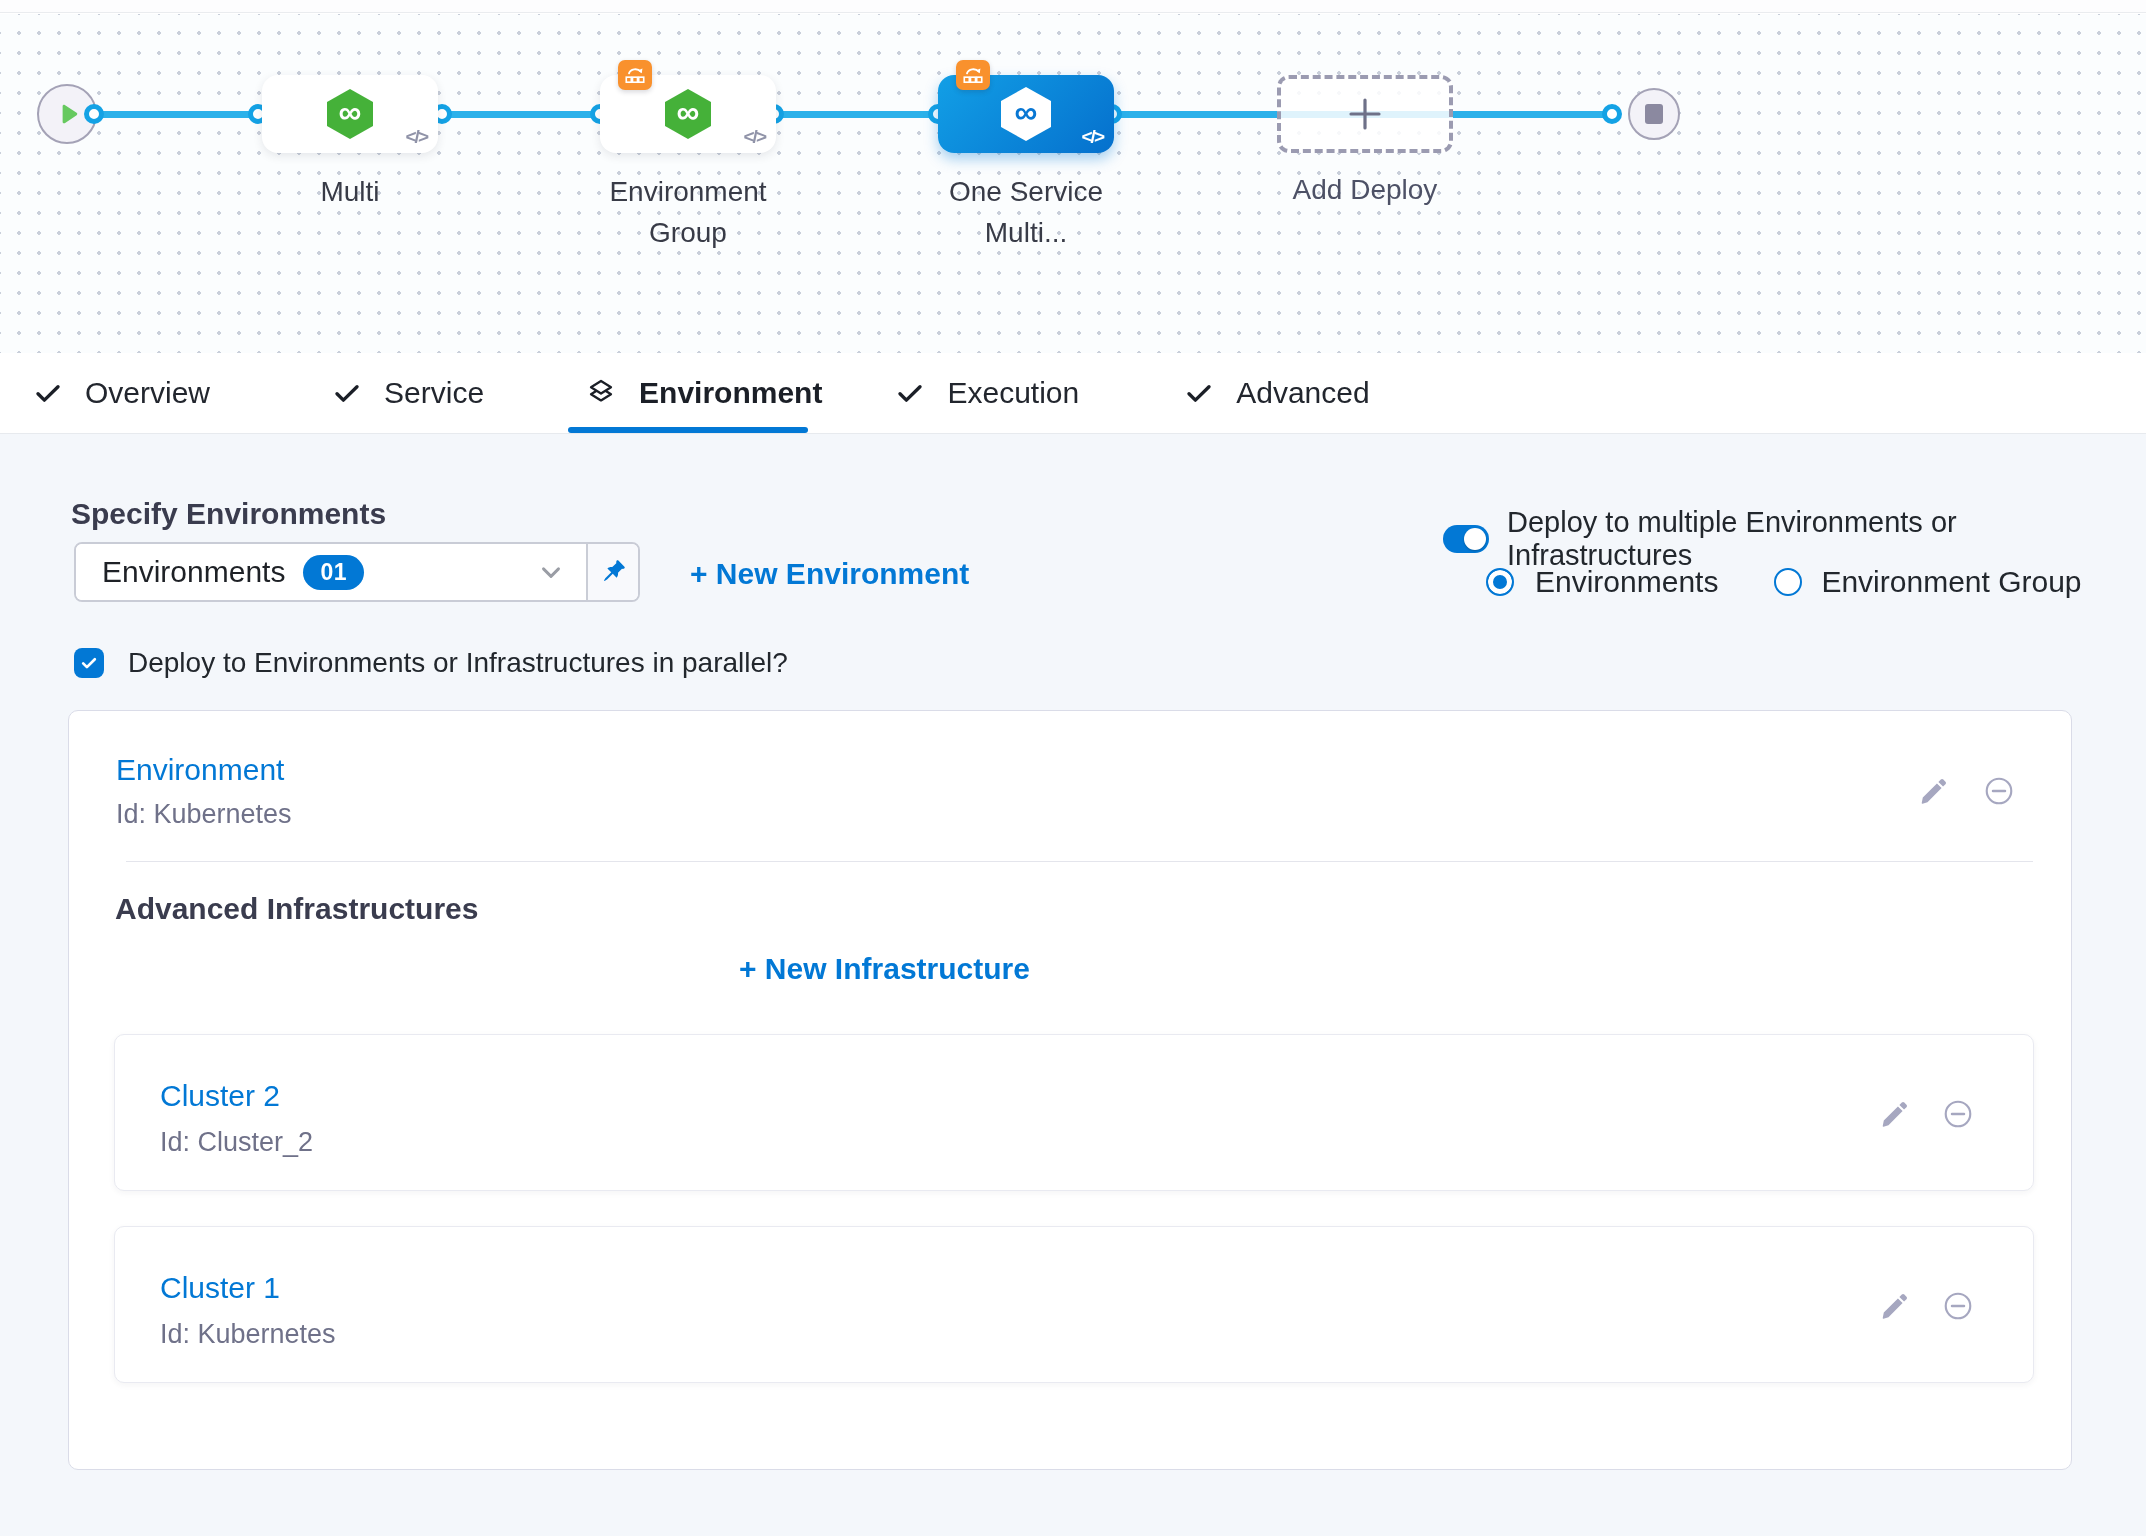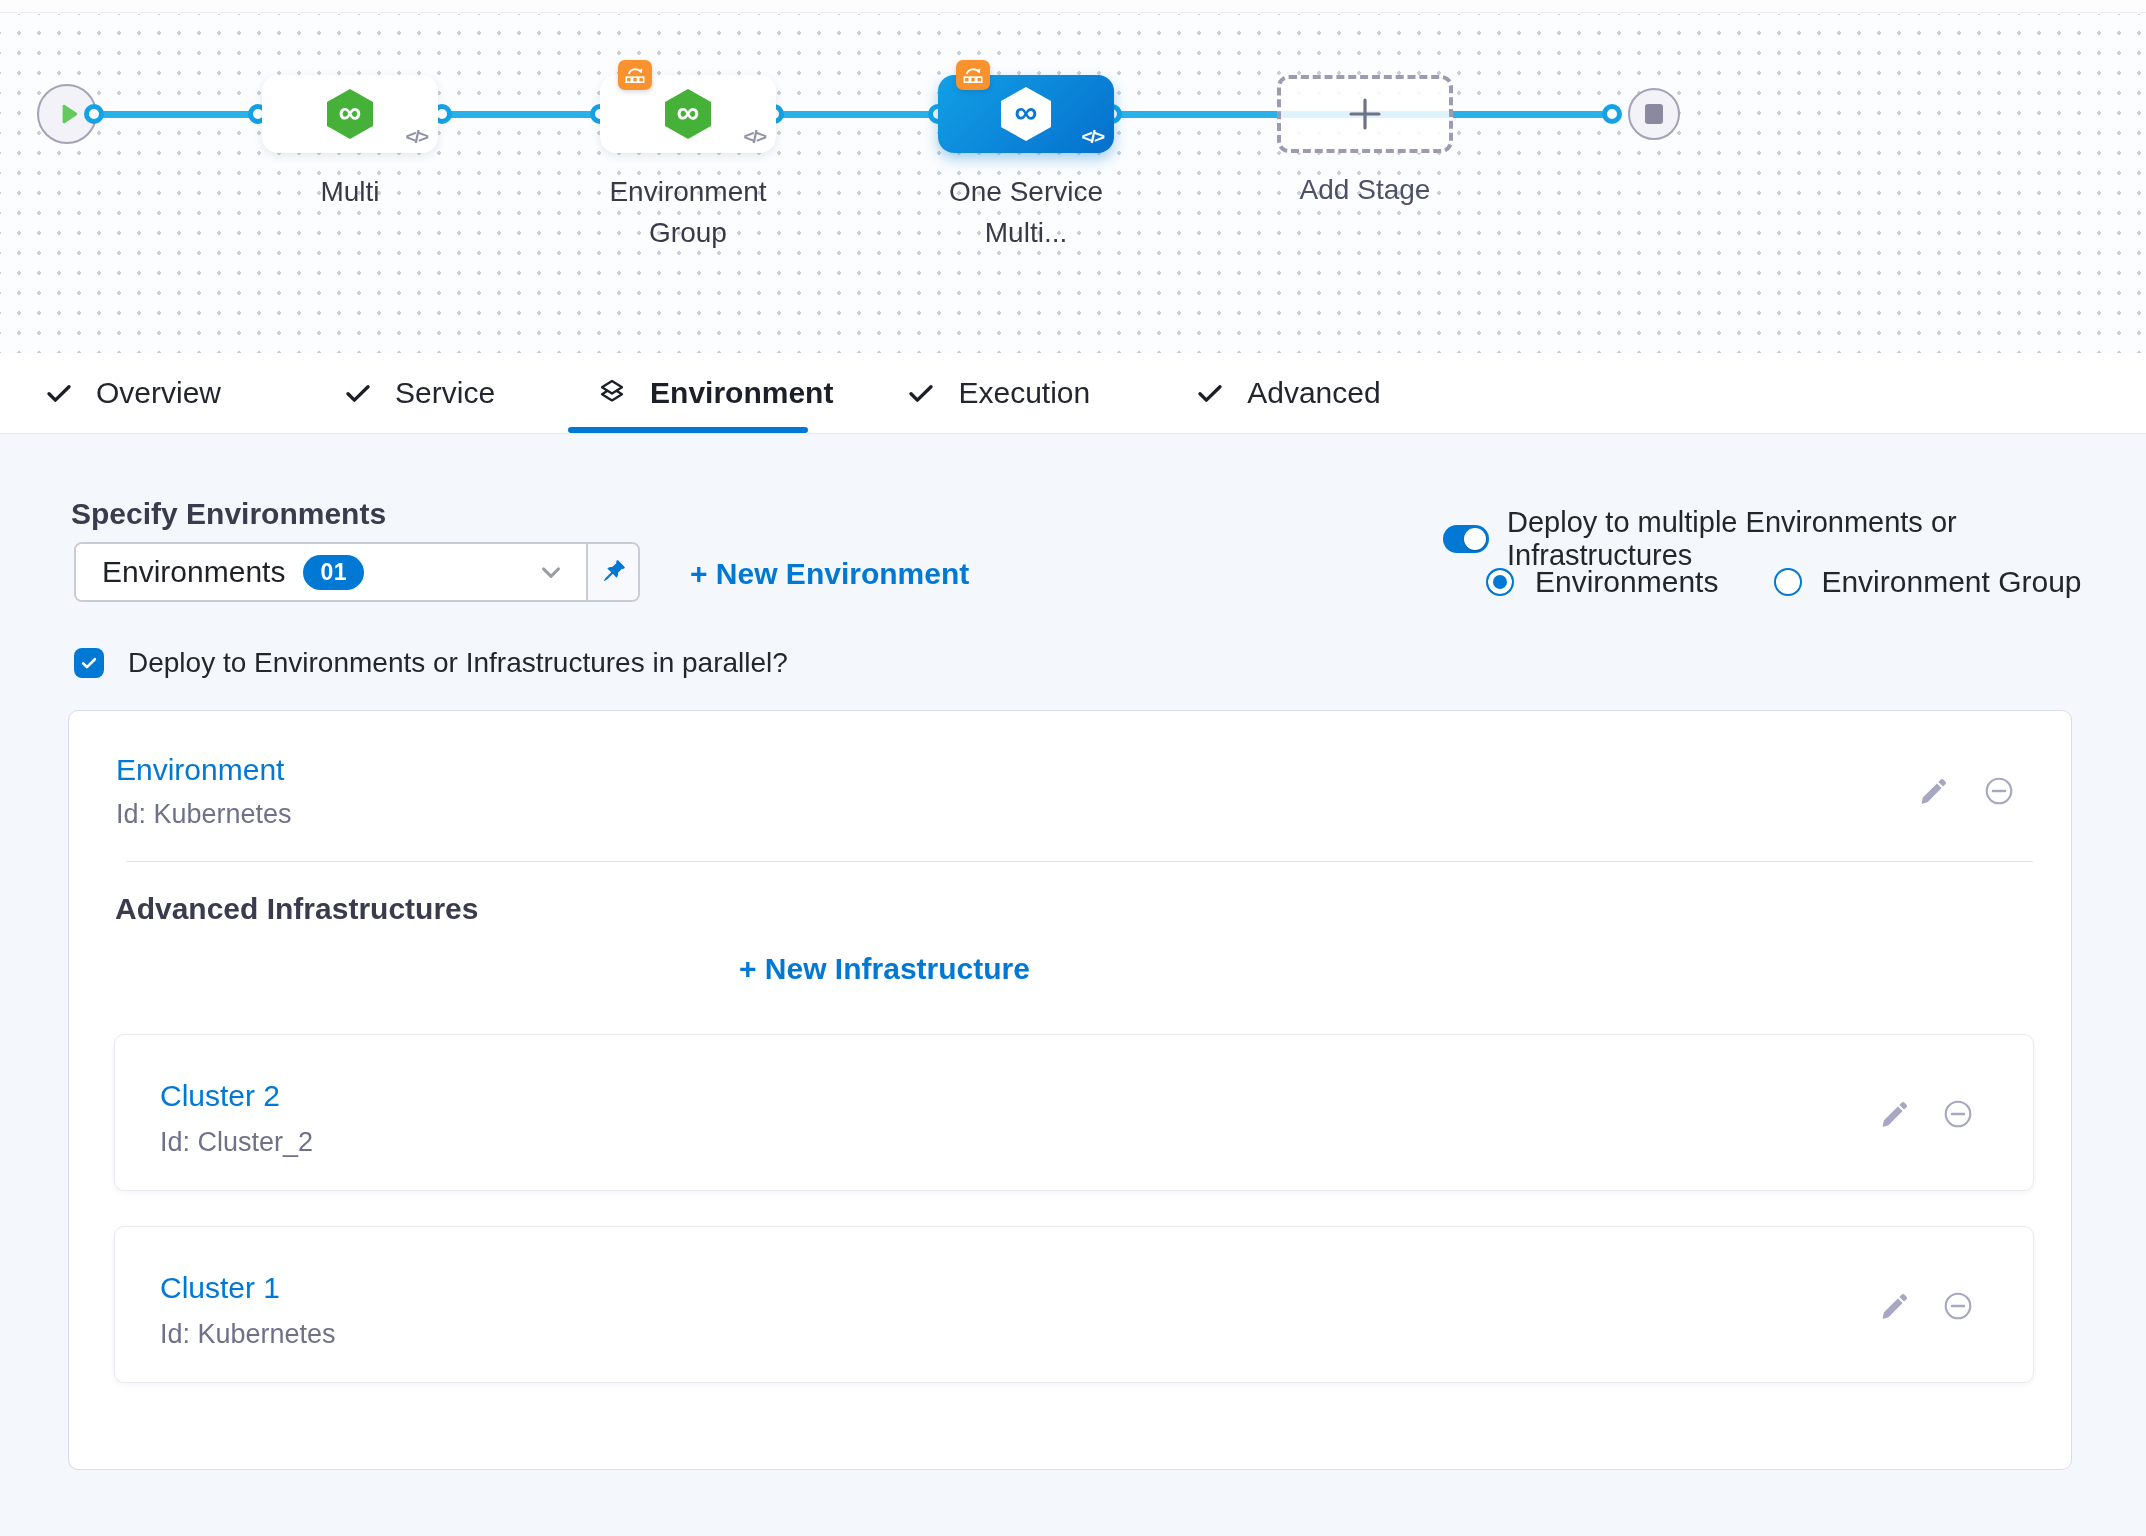--- a/index.html
+++ b/index.html
@@ -31,21 +31,21 @@
   .hex.white .inf { color:#0977D3; }
   .code-glyph { position:absolute; right:11px; bottom:5px; font-size:19px; font-weight:bold; letter-spacing:-2px; color:#9093A8; }
   .stage-node.selected .code-glyph { color:#fff; }
   .node-badge { position:absolute; left:18px; top:-15px; width:34px; height:30px; border-radius:7px; background:#F9912D;
                 display:flex; align-items:center; justify-content:center; box-shadow:0 2px 5px rgba(40,41,61,.18); }
   .stage-label { position:absolute; text-align:center; font-size:28px; line-height:41px; color:#383B47; }
   .stage-label.add { color:#4D5166; }
 
   
   .tabbar { position:absolute; left:0; top:353px; width:2146px; height:81px; background:#fff; border-bottom:1px solid #E7EAEE;
-            display:flex; align-items:center; padding-left:44px; }
+            display:flex; align-items:center; padding-left:33px; }
   .tab { display:flex; align-items:center; gap:22px; font-size:30px; font-weight:500; color:#22262E; cursor:pointer; }
   .tab.active { font-weight:700; color:#1B1F27;align-items:center; }
   .tab-underline { position:absolute; left:568px; bottom:0; width:240px; height:6px; border-radius:4px; background:#0278D5; }
 
   
   .content { position:absolute; left:0; top:434px; width:2146px; height:1102px; background:#F4F7FB; }
   .sec-label { position:absolute; font-size:30px; font-weight:600; color:#3A3C4E; }
   .dd-group { position:absolute; display:flex; height:60px; border:2px solid #C9CCD6; border-radius:8px; background:#fff; overflow:hidden; }
   .dd-main { display:flex; align-items:center; padding:0 20px 0 26px; background:#fff; }
   .dd-label { font-size:30px; font-weight:500; color:#1E2126; }
@@ -144,21 +144,21 @@
     </div>
     <div class="stage-label" style="left:916px;top:157px;width:220px">One Service Multi...</div>
 
     <div class="stage-node addstage" style="left:1277px">
       <span>
         <svg width="44" height="44" viewBox="0 0 44 44" fill="none" stroke="#6E7188" stroke-width="3.2" stroke-linecap="round">
             <path d="M22 8v28M8 22h28"></path>
           </svg>
       </span>
     </div>
-    <div class="stage-label add" style="left:1277px;top:155px;width:176px">Add Stage</div>
+    <div class="stage-label add" style="left:1277px;top:155px;width:176px">Add Deploy</div>
 
     <div class="end-circle stop-node">
       <div class="stop-square"></div>
     </div>
   </div>
 
   <div class="tabbar">
     <div class="tab" style="margin-right:122px">
       <span>
           <svg width="30" height="30" viewBox="0 0 24 24">

